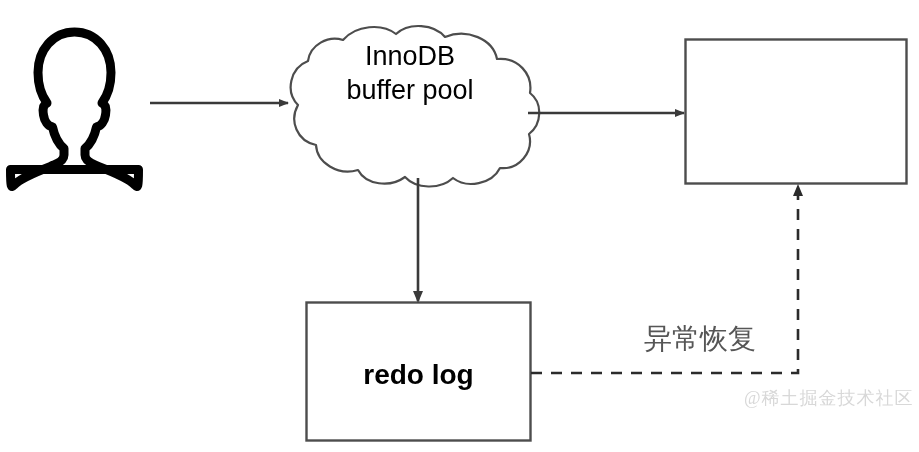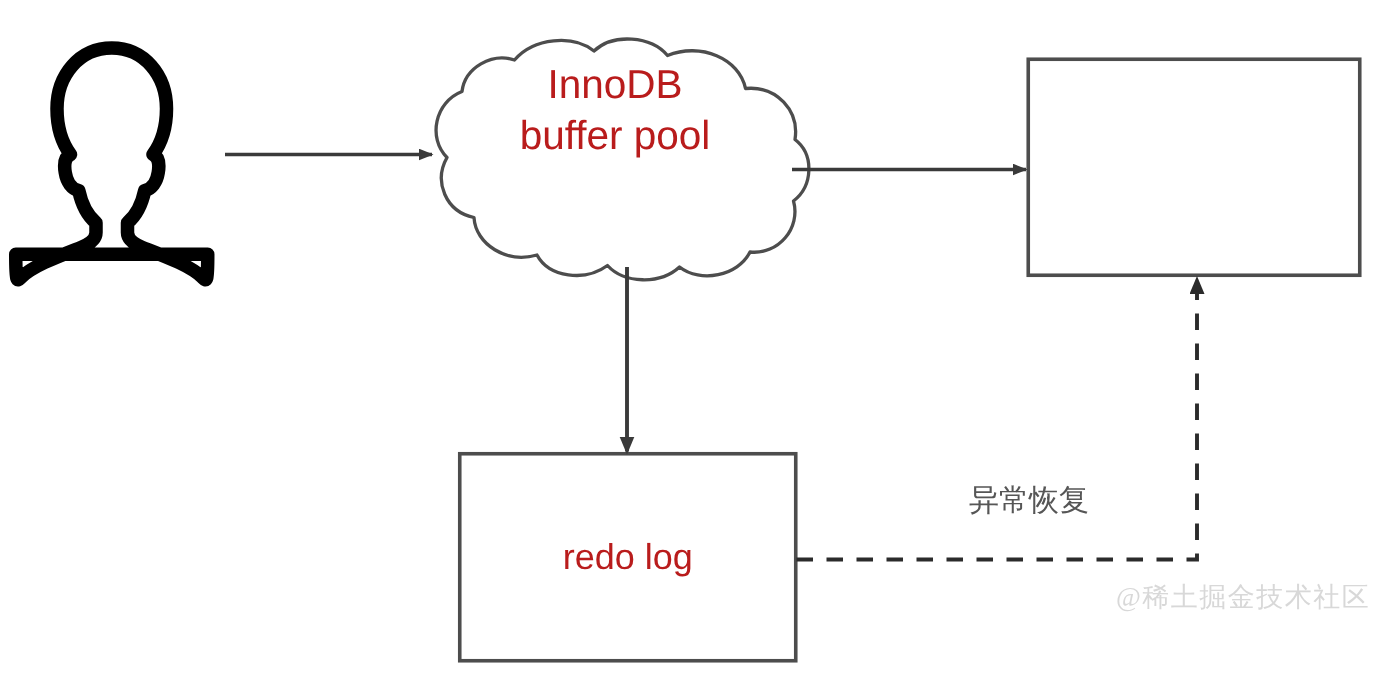--- a/index.html
+++ b/index.html
@@ -19,21 +19,21 @@
   }
   .svg-layer {
     position: absolute;
     left: 0;
     top: 0;
     width: 919px;
     height: 452px;
   }
   .node-label {
     position: absolute;
-    color: #b91c1c;
+    color: #000000;
     font-family: "Liberation Sans", sans-serif;
     text-align: center;
     line-height: 1.25;
     white-space: pre-line;
     pointer-events: none;
   }
   .label-cloud {
     left: 288px;
     top: 40px;
     width: 244px;
@@ -42,30 +42,31 @@
   .label-dbfile {
     left: 685px;
     top: 97px;
     width: 222px;
     font-size: 25px;
   }
   .label-redolog {
     left: 306px;
     top: 357px;
     width: 225px;
-    font-size: 24px;
+    font-size: 28px;
+    font-weight: bold;
   }
   .edge-label {
     position: absolute;
     left: 616px;
     top: 320px;
     width: 140px;
-    font-size: 20px;
+    font-size: 28px;
     color: #565656;
-    text-align: center;
+    text-align: right;
     font-family: "Liberation Sans", sans-serif;
   }
   .watermark {
     position: absolute;
     left: 744px;
     top: 386px;
     font-size: 18px;
     color: #d8d8d8;
     font-family: "Liberation Serif", serif;
     letter-spacing: 1px;

